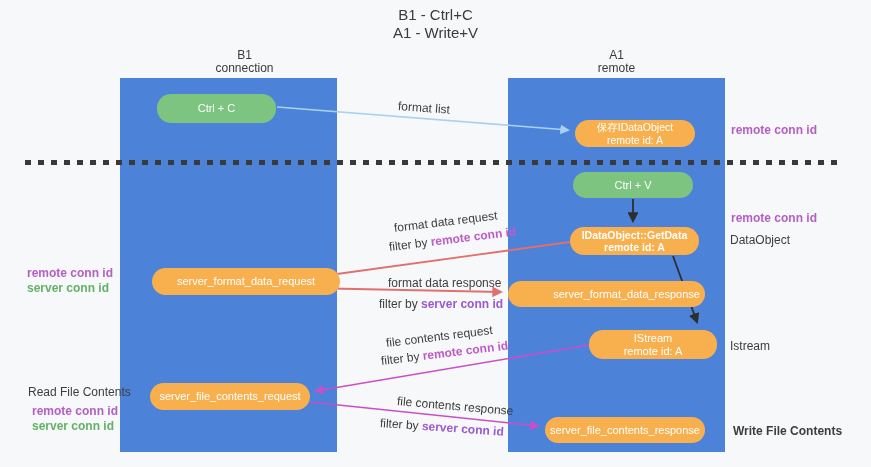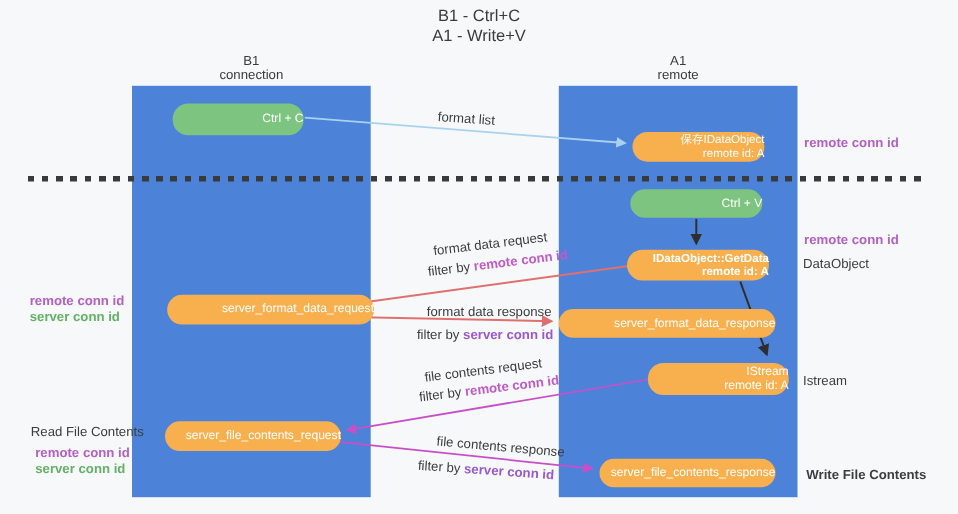--- a/index.html
+++ b/index.html
@@ -1,27 +1,27 @@
 <!DOCTYPE html>
 <html><head>
 <meta charset="utf-8">
 <style>
   html,body{margin:0;padding:0;background:#f7f8f9;font-family:"Liberation Sans",sans-serif;}
   #canvas{position:relative;width:871px;height:467px;background:#f7f8f9;overflow:hidden;}
   .abs{position:absolute;}
   #title{top:6px;left:0;width:871px;text-align:center;font-size:15px;line-height:18px;color:#3b3b3b;}
   .lifeline-header{top:49px;width:217px;text-align:center;font-size:12px;line-height:13px;color:#3b3b3b;}
-  #header-left{left:120px;}
+  #header-left{left:136px;}
   #header-right{left:508px;}
   .column{top:78px;width:217px;height:374px;background:#4d82d9;z-index:1;}
   #col-left{left:120px;}
   #col-right{left:508px;}
   #separator{left:25px;top:160px;width:813px;height:5px;z-index:3;
     background:repeating-linear-gradient(90deg,#3a3a3a 0 6px,transparent 6px 13px);}
-  .node{display:flex;flex-direction:column;align-items:flex-end;justify-content:center;
+  .node{display:flex;flex-direction:column;align-items:center;justify-content:center;
     color:#ffffff;font-size:11px;line-height:12.5px;text-align:center;z-index:4;border-radius:14px;}
   .green{background:#7cc47f;}
   .orange{background:#f8b04f;}
   #box-ctrl-c{left:157px;top:94px;width:119px;height:29px;}
   #box-saved{left:575px;top:120px;width:120px;height:27px;font-size:10.5px;}
   #box-ctrl-v{left:573px;top:172px;width:120px;height:26px;}
   #box-getdata{left:570px;top:227px;width:129px;height:28px;font-size:10.5px;font-weight:bold;}
   #box-fmt-req{left:152px;top:268px;width:188px;height:27px;}
   #box-fmt-resp{left:508px;top:281px;width:157px;height:26px;padding-left:40px;}
   #box-istream{left:589px;top:330px;width:128px;height:29px;}

